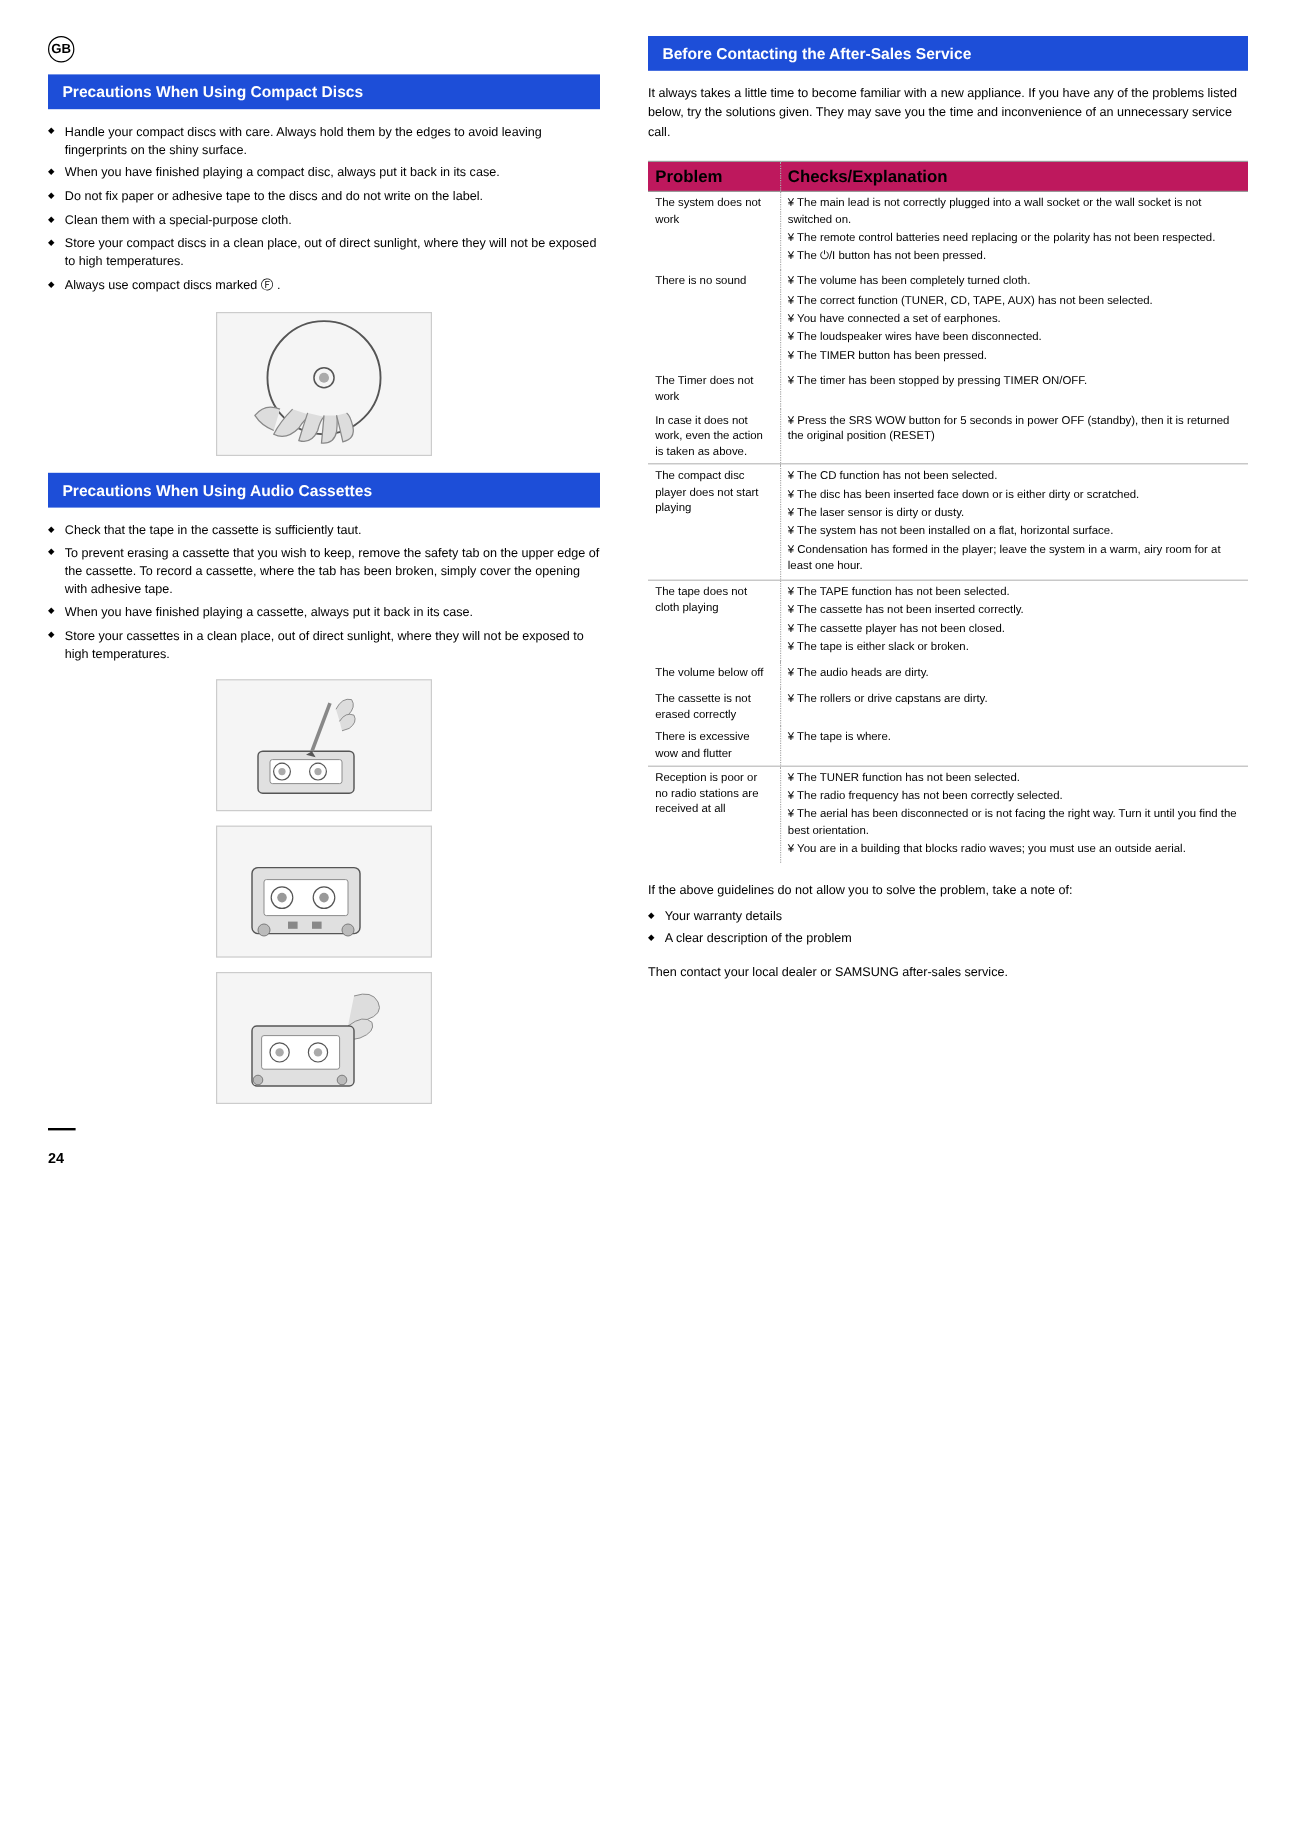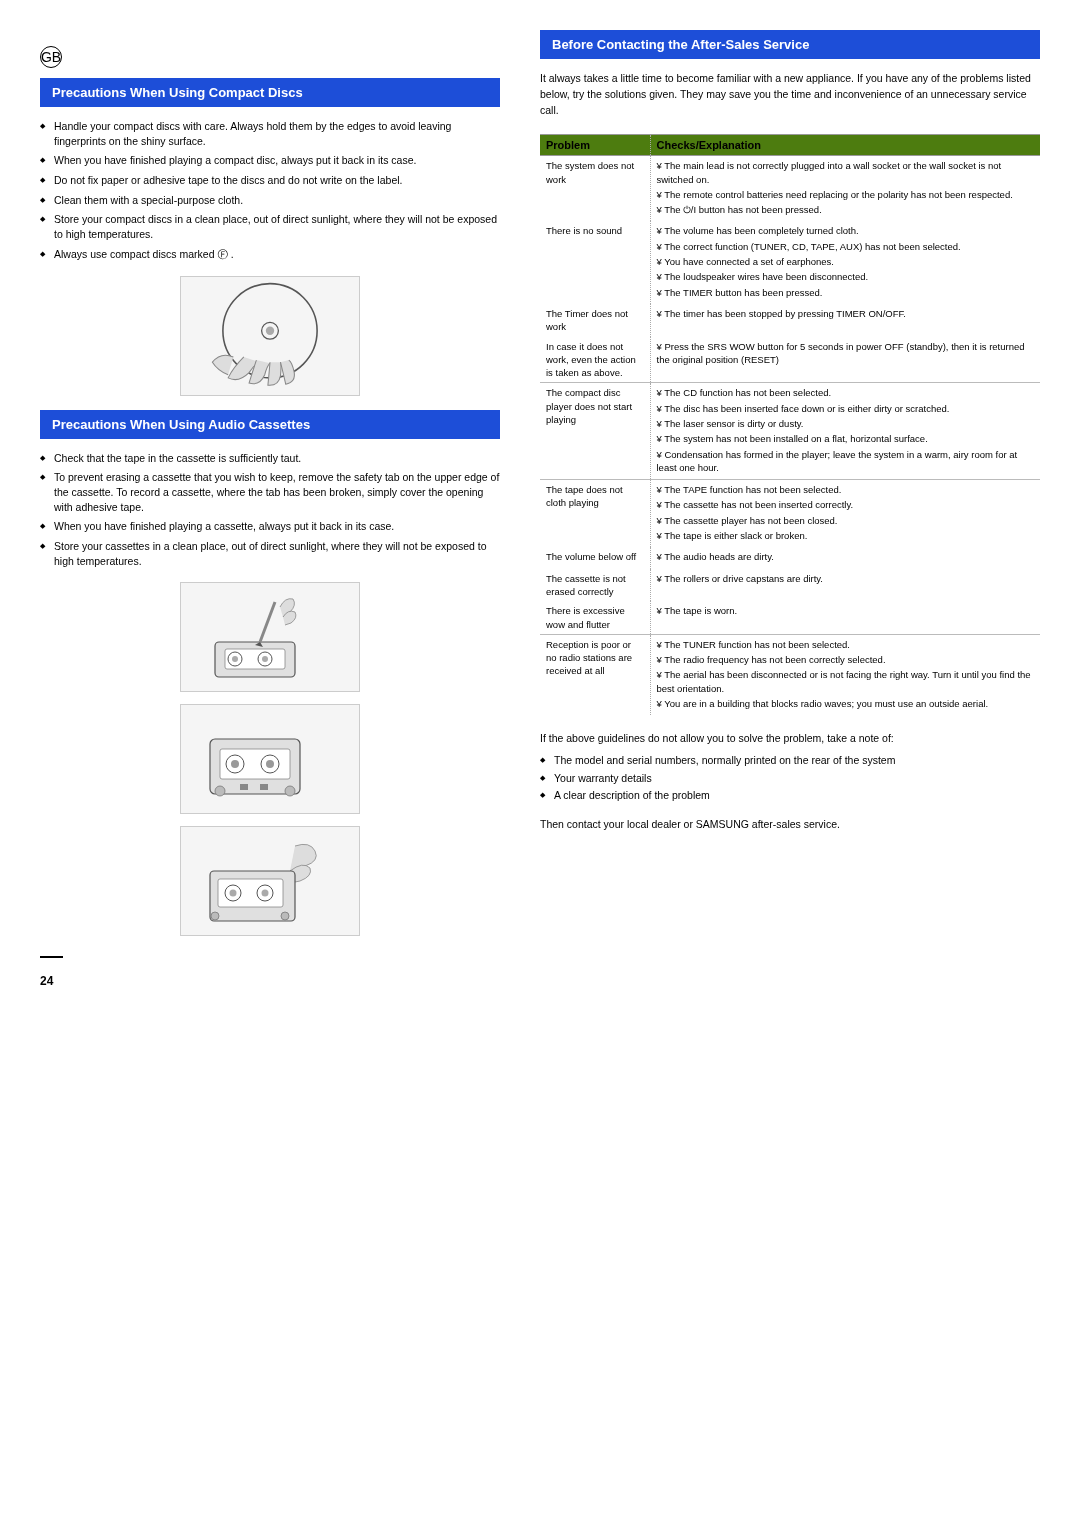--- a/index.html
+++ b/index.html
@@ -32,24 +32,23 @@
       margin-bottom: 12px;
     }
     .gb-badge {
       display: inline-flex;
       align-items: center;
       justify-content: center;
       border: 1.5px solid #000;
       border-radius: 50%;
       width: 22px;
       height: 22px;
-      font-size: 14px;
-      font-weight: normal;
+      font-size: 11px;
+      font-weight: bold;
       margin-bottom: 10px;
-      margin-top: 16px;
     }
     .bullet-list {
       list-style: none;
       padding: 0;
       margin-bottom: 14px;
     }
     .bullet-list li {
       padding-left: 14px;
       position: relative;
       margin-bottom: 5px;
@@ -111,23 +110,23 @@
     .troubleshoot-table {
       width: 100%;
       border-collapse: collapse;
       font-size: 9.5px;
       margin-bottom: 16px;
     }
     .troubleshoot-table th {
       border-bottom: 1px solid #999;
       border-top: 1px solid #999;
       padding: 4px 6px;
-      font-size: 11px;
+      font-size: 14px;
       text-align: left;
-      background: #4d7c0f;
+      background: #be185d;
     }
     .troubleshoot-table td {
       padding: 3px 6px;
       vertical-align: top;
       line-height: 1.4;
       font-size: 9.5px;
     }
     .troubleshoot-table .problem-col {
       width: 110px;
       border-right: 1px dotted #aaa;
@@ -332,39 +331,38 @@
         </tr>
         <tr>
           <td class="problem-col">The cassette is not erased correctly</td>
           <td>
             <div class="check-item">The rollers or drive capstans are dirty.</div>
           </td>
         </tr>
         <tr>
           <td class="problem-col">There is excessive wow and flutter</td>
           <td>
-            <div class="check-item">The tape is worn.</div>
+            <div class="check-item">The tape is where.</div>
           </td>
         </tr>
 
         <tr>
           <td class="problem-col" style="border-top:1px solid #bbb;">Reception is poor or no radio stations are received at all</td>
           <td style="border-top:1px solid #bbb;">
             <div class="check-item">The TUNER function has not been selected.</div>
             <div class="check-item">The radio frequency has not been correctly selected.</div>
             <div class="check-item">The aerial has been disconnected or is not facing the right way. Turn it until you find the best orientation.</div>
             <div class="check-item">You are in a building that blocks radio waves; you must use an outside aerial.</div>
           </td>
         </tr>
       </tbody>
     </table>
 
     <div class="bottom-notes">
       <p>If the above guidelines do not allow you to solve the problem, take a note of:</p>
       <ul class="bullet-list">
-        <li>The model and serial numbers, normally printed on the rear of the system</li>
         <li>Your warranty details</li>
         <li>A clear description of the problem</li>
       </ul>
       <p>Then contact your local dealer or SAMSUNG after-sales service.</p>
     </div>
   </div>
 </div>
 
 </body></html>

